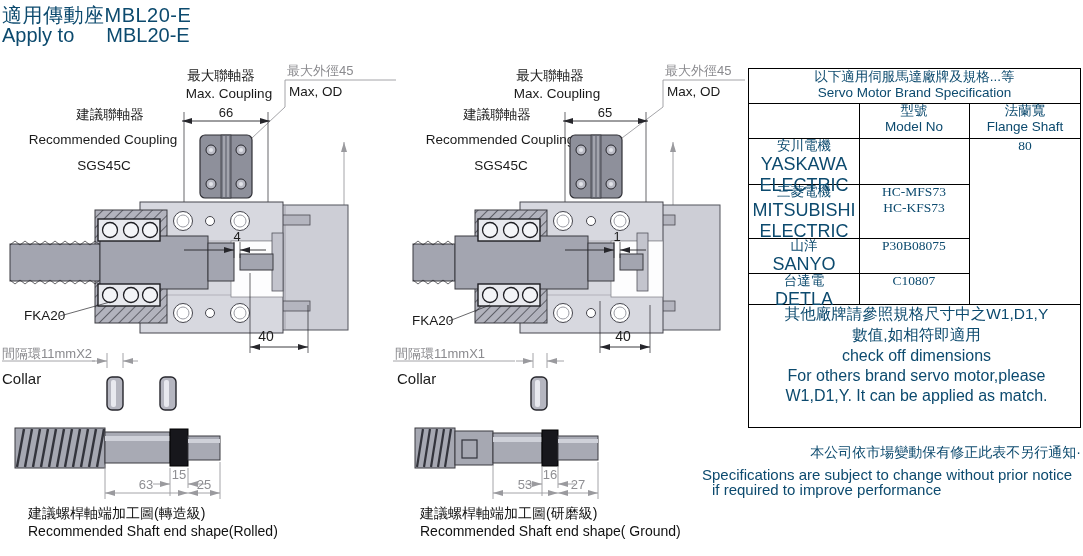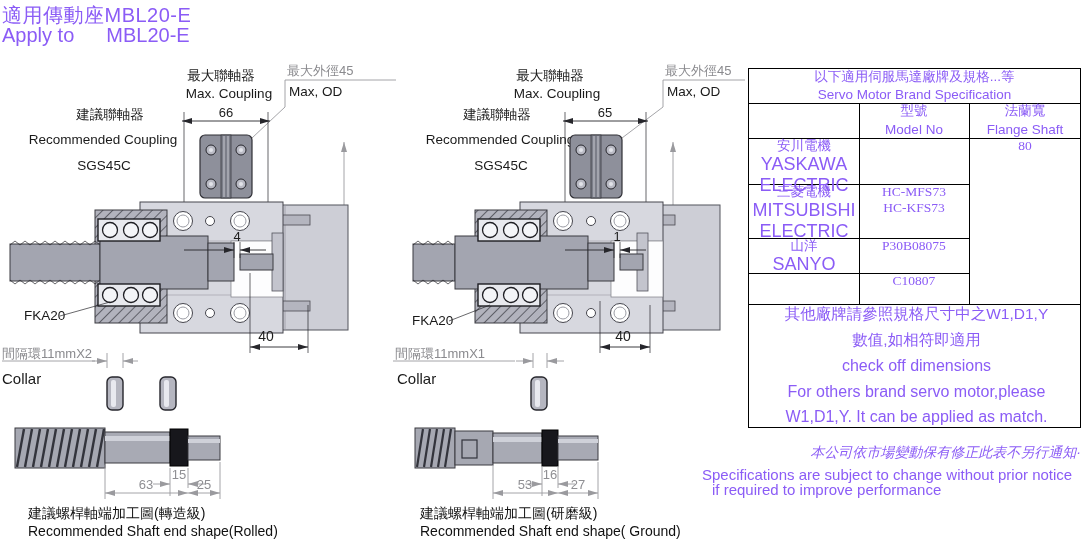--- a/index.html
+++ b/index.html
@@ -1,45 +1,45 @@
 <!DOCTYPE html>
 <html><head>
 <meta charset="utf-8">
 <style>
   html,body{margin:0;padding:0;background:#fff;}
   #page{position:relative;width:1083px;height:556px;background:#ffffff;overflow:hidden;
-        font-family:"Liberation Sans",sans-serif;color:#8b5cf6;}
+        font-family:"Liberation Sans",sans-serif;color:#0c4a6e;}
   .abs{position:absolute;}
   
   #title-zh{left:2px;top:2px;font-size:20px;letter-spacing:.5px;}
   #title-en{left:2px;top:24px;font-size:20px;display:flex;}
   #title-en .model{margin-left:32px;}
   
   text{font-family:"Liberation Sans",sans-serif;}
   .tz{font-size:13.5px;fill:#1a1a1a;}
   .tzc{font-size:13.5px;fill:#1a1a1a;text-anchor:middle;}
   .tgr{font-size:13px;fill:#8a8a8e;}
   .dimb{font-size:13px;fill:#1d1d1d;text-anchor:middle;}
   .dimg{font-size:13px;fill:#8f8f93;text-anchor:middle;}
   .cap{font-size:14px;fill:#111;}
   .ln{stroke:#26262b;stroke-width:.9;fill:none;}
   .lnth{stroke:#26262b;stroke-width:.7;fill:none;}
   .lng{stroke:#9a9a9e;stroke-width:.9;fill:none;}
   
   #spec-table{left:748px;top:68px;width:333px;height:360px;border:1.4px solid #000;box-sizing:border-box;}
-  .cell{position:absolute;display:flex;flex-direction:column;align-items:center;justify-content:space-between;
+  .cell{position:absolute;display:flex;flex-direction:column;align-items:center;justify-content:flex-start;
         text-align:center;box-sizing:border-box;line-height:1.18;}
   .hline,.vline{position:absolute;background:#000;}
   .mk-zh{font-size:13.5px;} .mk-en{font-size:18px;white-space:pre-line;}
   .mdl{font-family:"Liberation Serif",serif;font-size:13.5px;white-space:pre-line;}
   .hd-zh{font-size:13.5px;} .hd-en{font-size:13.5px;}
   .note-zh{font-size:15.5px;line-height:1.35;}
   .note-en{font-size:16px;line-height:1.25;}
   
-  #footer-zh{left:740px;top:444px;width:341px;font-size:14px;text-align:right;font-style:italic;}
+  #footer-zh{left:740px;top:444px;width:341px;font-size:14px;text-align:right;}
   #footer-en1{left:702px;top:466px;width:381px;font-size:15px;}
   #footer-en2{left:712px;top:481px;width:371px;font-size:15px;}
 </style>
 </head>
 <body>
 
 <div id="page">
 
   <div class="abs" id="title-zh">適用傳動座MBL20-E</div>
   <div class="abs" id="title-en">
@@ -391,20 +391,24 @@
       <div class="mdl">HC-MFS73
 HC-KFS73</div>
     </div>
     <div class="cell" style="left:0;top:169px;width:110px;height:35px;">
       <div class="mk-zh">山洋</div>
       <div class="mk-en">SANYO</div>
     </div>
     <div class="cell" style="left:110px;top:169px;width:110px;height:35px;">
       <div class="mdl">P30B08075</div>
     </div>
+    <div class="cell" style="left:0;top:204px;width:110px;height:31px;">
+      <div class="mk-zh">台達電</div>
+      <div class="mk-en">DETLA</div>
+    </div>
     <div class="cell" style="left:110px;top:204px;width:110px;height:31px;">
       <div class="mdl">C10807</div>
     </div>
     <div class="cell" style="left:220px;top:69px;width:112px;height:166px;">
       <div class="mdl">80</div>
     </div>
 
     <div class="cell" style="left:2px;top:235px;width:100%;height:123px;">
       <div class="note-zh">其他廠牌請參照規格尺寸中之W1,D1,Y</div>
       <div class="note-zh">數值,如相符即適用</div>

